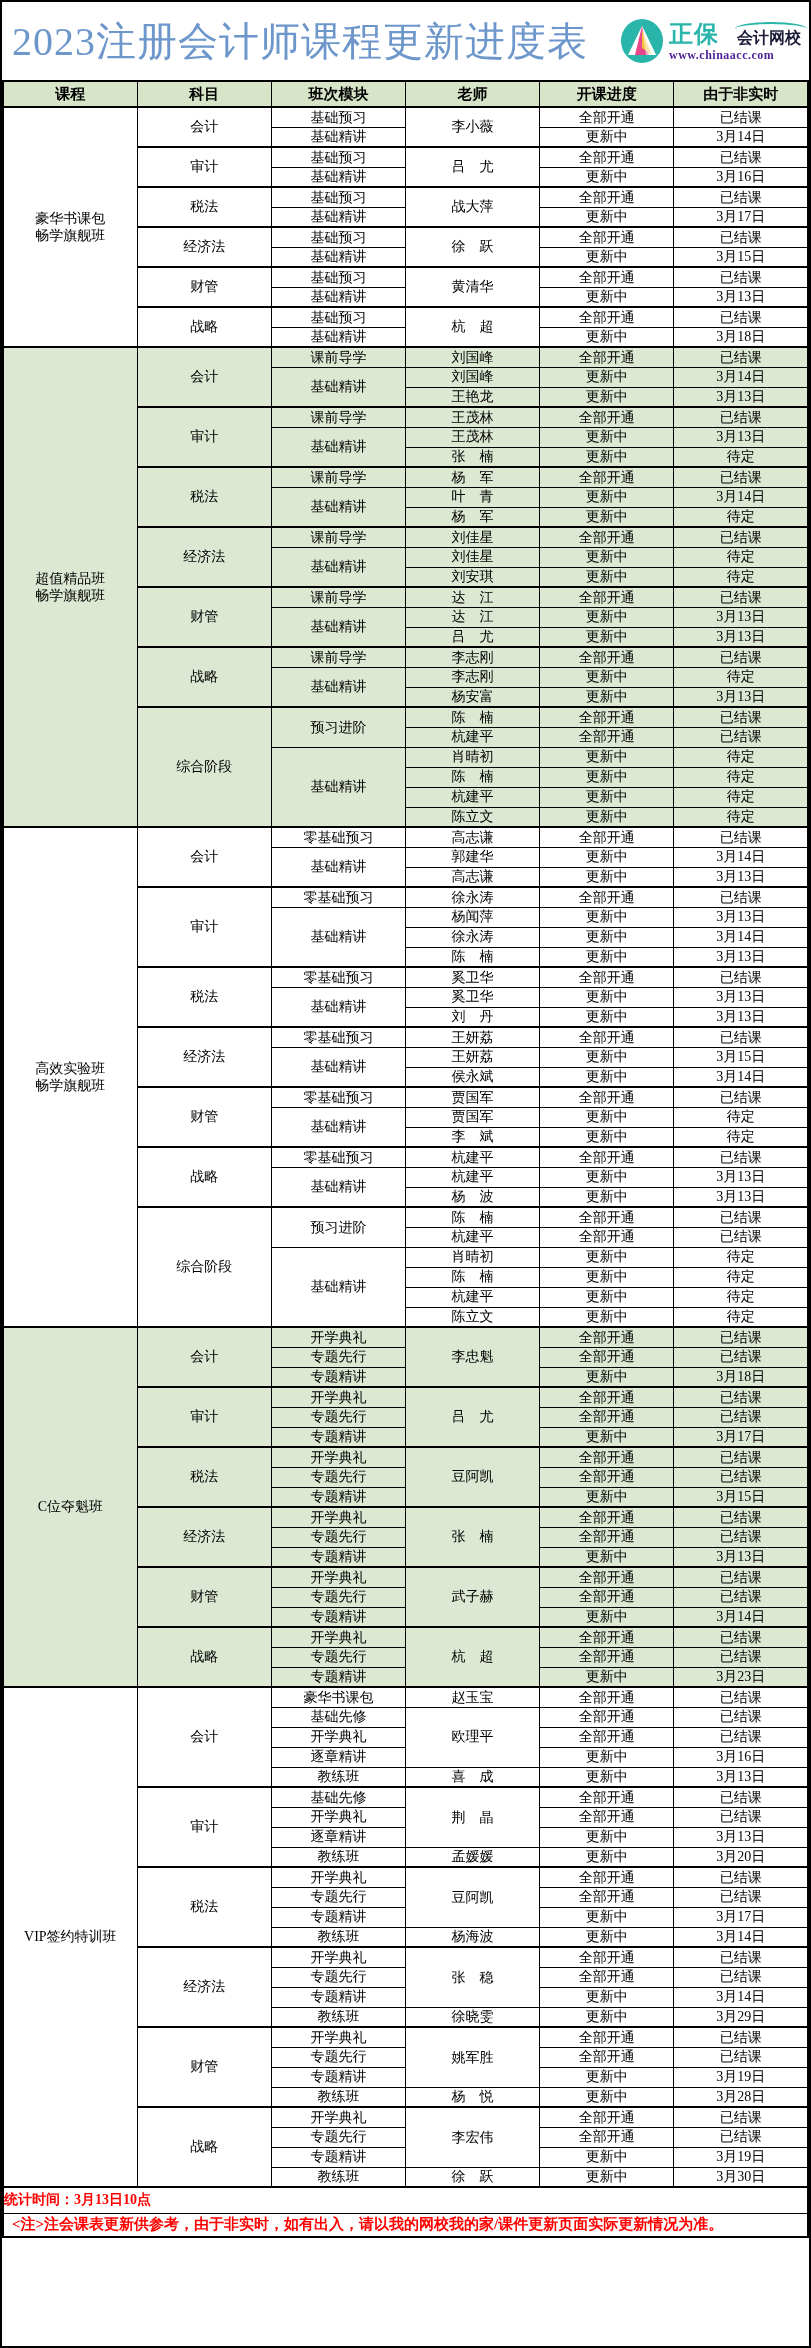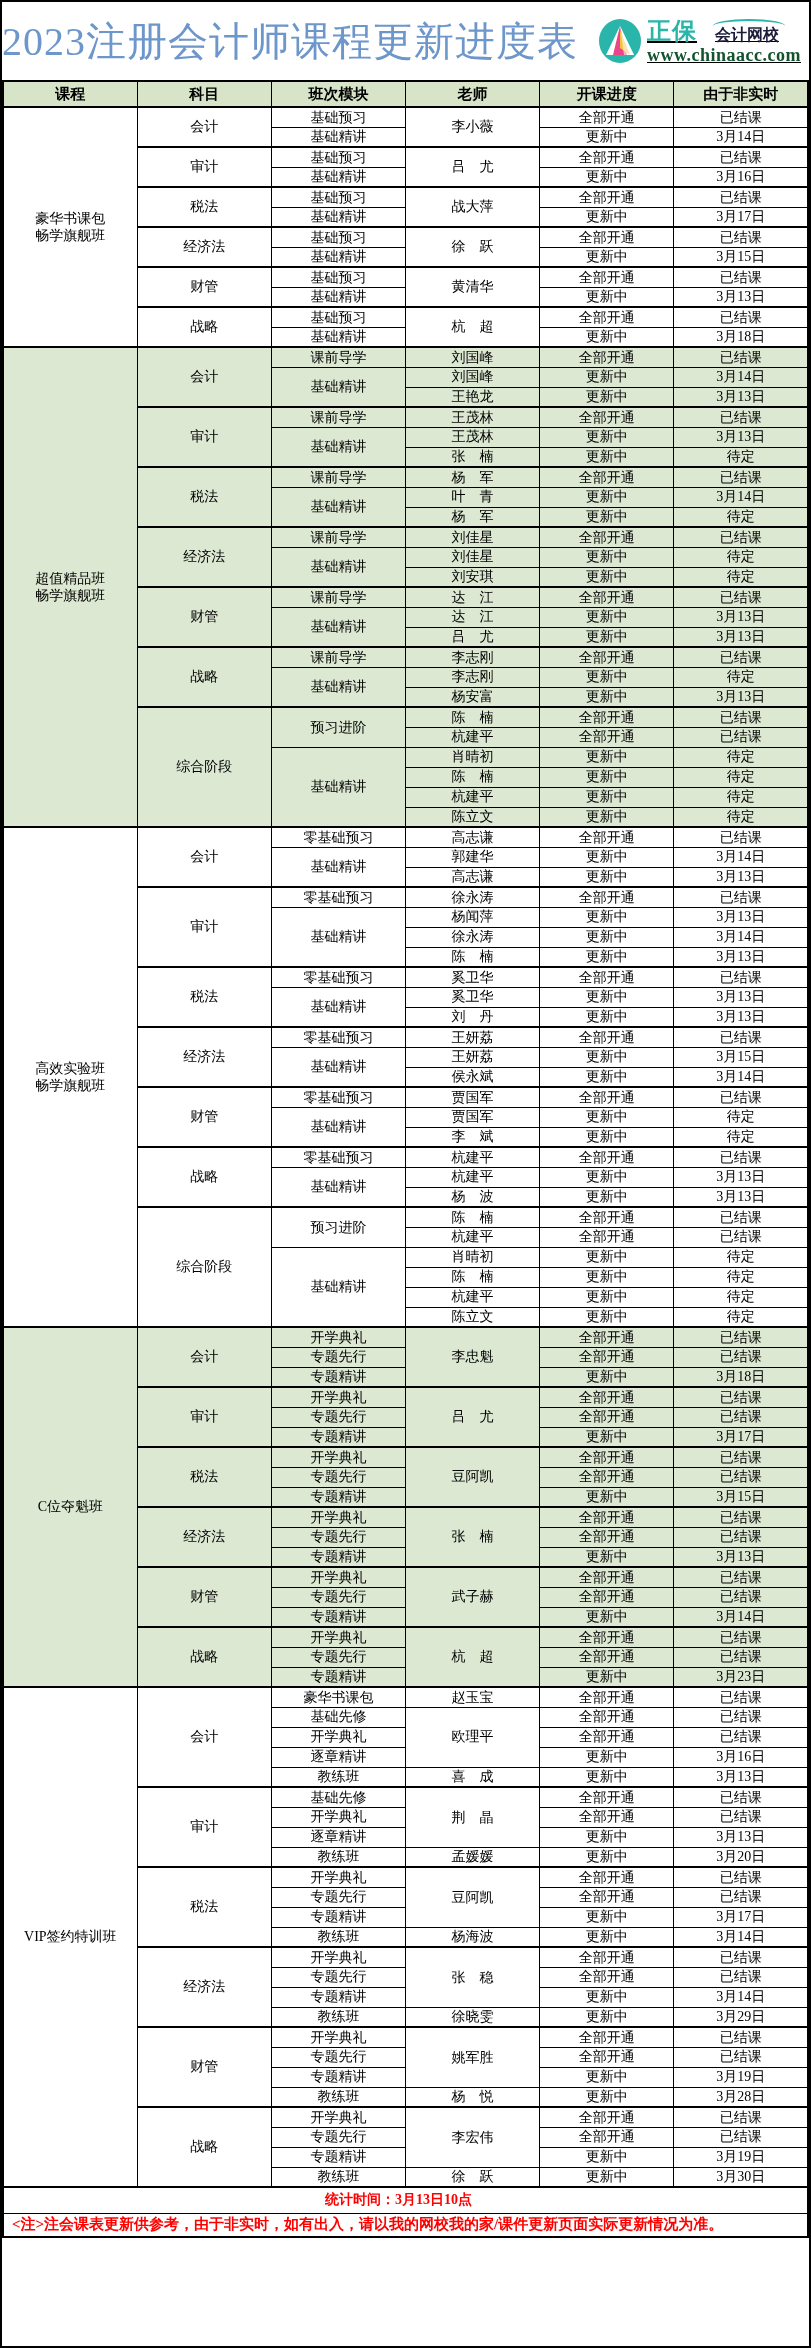--- a/index.html
+++ b/index.html
@@ -1,44 +1,44 @@
 <!DOCTYPE html>
 <html style="--title-blue: #6d97cb; --header-green: #d7e4c8; --band-green: #dce8d2; --note-red: #fe0000; --brand-teal: #2ab5aa;"><head>
 <meta charset="utf-8">
 <style>
   * { margin:0; padding:0; box-sizing:border-box; }
   body { background:#fff; font-family:"Liberation Serif", serif; }
   .page { width:811px; height:2348px; border:2px solid #000; background:#fff; overflow:hidden; }
 
-  .title-bar { height:78px; display:flex; align-items:center; justify-content:space-between; padding:0 6px 0 0; }
+  .title-bar { height:78px; display:flex; align-items:center; justify-content:space-between; padding:0 6px 0 10px; }
   .page-title { font-size:40px; color:var(--title-blue); letter-spacing:1px; white-space:nowrap; }
 
-  .logo { display:flex; align-items:center; gap:4px; padding-right:2px;text-decoration:underline; }
+  .logo { display:flex; align-items:center; gap:4px; padding-right:2px; }
   .logo-text { display:flex; flex-direction:column; align-items:flex-start; line-height:1; }
   .logo-line1 { display:flex; align-items:flex-end; }
   .logo-zb { color:var(--brand-teal); font-size:24px; font-weight:bold; letter-spacing:1px; }
   .logo-suffix { color:#1c1c3a; font-size:16px; font-weight:bold; position:relative; margin-left:18px; padding-top:8px; }
   .logo-suffix::before { content:""; position:absolute; top:0; left:-2px; width:72px; height:12px;
     border-top:2px solid var(--brand-teal); border-radius:50%; }
-  .logo-url { color:#14532d; font-size:18px; font-weight:bold; margin-top:3px; letter-spacing:0.5px; }
+  .logo-url { color:#4c1d95; font-size:12px; font-weight:bold; margin-top:3px; letter-spacing:0.5px; }
 
   table { width:100%; border-collapse:collapse; table-layout:fixed; border:2px solid #000; }
   th, td { border:1px solid #000; text-align:center; vertical-align:middle; padding:0;
            font-size:14px; color:#000; overflow:hidden; }
   thead tr { height:26px; }
   th { background:var(--header-green); font-weight:bold; font-size:15px;
        border-top:2px solid #000; border-bottom:2px solid #000;margin-top:8px; }
   tbody tr { height:20px; }
   tbody td { line-height:1.25; }
   tr.sub-start > td, td.grp { border-top:2px solid #000; }
   tr.band td { background:var(--band-green); }
   td.grp { white-space:pre-line; }
   tfoot td { border:1px solid #000; }
   tr.stats-row { height:26px; }
-  tr.stats-row td { border-top:2px solid #000; text-align:center; padding-right:14px;
+  tr.stats-row td { border-top:2px solid #000; text-align:left; padding-right:14px;
     color:var(--note-red); font-size:14px; font-weight:bold; }
   tr.note-row { height:24px; }
   tr.note-row td { text-align:left; padding-left:8px; color:var(--note-red);
     font-size:15px; font-weight:bold; }
 </style>
 </head>
 <body>
 
 <div class="page">
 

